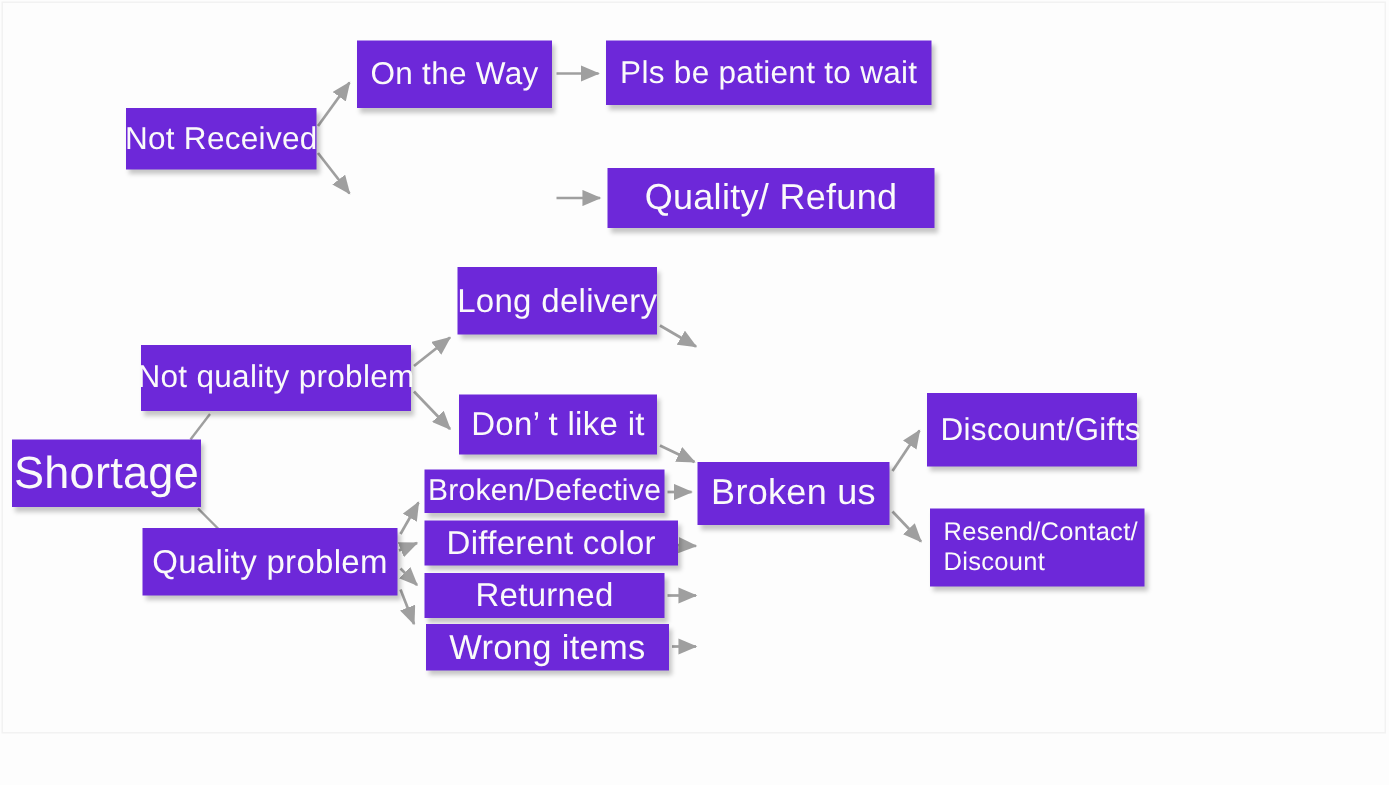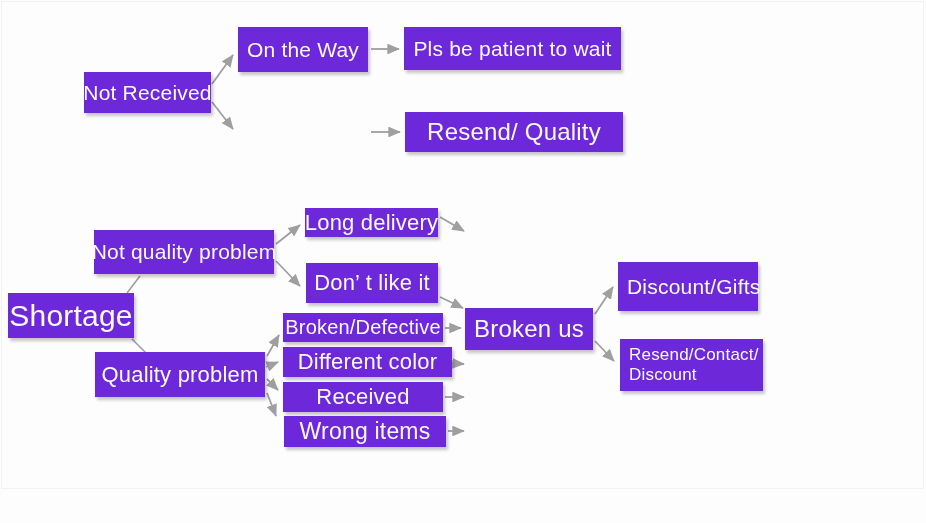--- a/index.html
+++ b/index.html
@@ -50,21 +50,21 @@
   }
   
   .n-not-received   { left: 84px;  top: 72px;  width: 127px; height: 41px; font-size: 21px; }
   .n-on-the-way     { left: 238px; top: 27px;  width: 130px; height: 45px; font-size: 21px; }
   .n-pls-wait       { left: 404px; top: 27px;  width: 217px; height: 43px; font-size: 21px; }
   .n-returned-lost  { left: 238px; top: 112px; width: 130px; height: 41px; font-size: 19px; }
   .n-resend-refund  { left: 405px; top: 112px; width: 218px; height: 40px; font-size: 24px; }
   
   .n-received       { left: 8px;   top: 293px; width: 126px; height: 45px; font-size: 30px; }
   .n-not-quality    { left: 94px;  top: 230px; width: 180px; height: 44px; font-size: 21px; }
-  .n-long-delivery  { left: 305px; top: 208px; width: 133px; height: 29px; font-size: 22px; }
+  .n-long-delivery  { left: 305px; top: 178px; width: 133px; height: 45px; font-size: 22px; }
   .n-dont-like      { left: 306px; top: 263px; width: 132px; height: 40px; font-size: 22px; }
   .n-broken         { left: 283px; top: 313px; width: 160px; height: 29px; font-size: 20px; }
   .n-diff-color     { left: 283px; top: 347px; width: 169px; height: 30px; font-size: 22px; }
   .n-shortage       { left: 283px; top: 382px; width: 160px; height: 30px; font-size: 22px; }
   .n-wrong-items    { left: 284px; top: 416px; width: 162px; height: 31px; font-size: 23px; }
   .n-contact-us     { left: 465px; top: 308px; width: 128px; height: 42px; font-size: 24px; }
   .n-discount-gifts { left: 618px; top: 262px; width: 140px; height: 49px; font-size: 21px; }
   .n-resend-refund-discount {
     left: 620px; top: 339px; width: 143px; height: 52px;
     font-size: 17px; line-height: 1.18;
@@ -106,28 +106,28 @@
     <line x1="445" y1="397" x2="464" y2="397" stroke="#9f9f9f" stroke-width="1.8" marker-end="url(#arrow)"></line>
     <line x1="448" y1="431" x2="464" y2="431" stroke="#9f9f9f" stroke-width="1.8" marker-end="url(#arrow)"></line>
 
     <line x1="595" y1="314" x2="613" y2="287" stroke="#9f9f9f" stroke-width="1.8" marker-end="url(#arrow)"></line>
     <line x1="595" y1="341" x2="614" y2="361" stroke="#9f9f9f" stroke-width="1.8" marker-end="url(#arrow)"></line>
   </svg>
 
   <div class="node n-not-received">Not Received</div>
   <div class="node n-on-the-way">On the Way</div>
   <div class="node n-pls-wait">Pls be patient to wait</div>
-  <div class="node n-resend-refund">Resend/ Quality</div>
+  <div class="node n-resend-refund">Quality/ Refund</div>
 
   <div class="node n-received">Shortage</div>
   <div class="node n-not-quality">Not quality problem</div>
   <div class="node n-quality" style="left:95px; top:352px; width:170px; height:45px; font-size:22px;">Quality problem</div>
   <div class="node n-long-delivery">Long delivery</div>
   <div class="node n-dont-like">Don’ t like it</div>
   <div class="node n-broken">Broken/Defective</div>
   <div class="node n-diff-color">Different color</div>
-  <div class="node n-shortage">Received</div>
+  <div class="node n-shortage">Returned</div>
   <div class="node n-wrong-items">Wrong items</div>
   <div class="node n-contact-us">Broken us</div>
   <div class="node n-discount-gifts left-align">Discount/Gifts</div>
   <div class="node n-resend-refund-discount left-align">Resend/Contact/ Discount</div>
 
 </div>
 
 </body></html>

